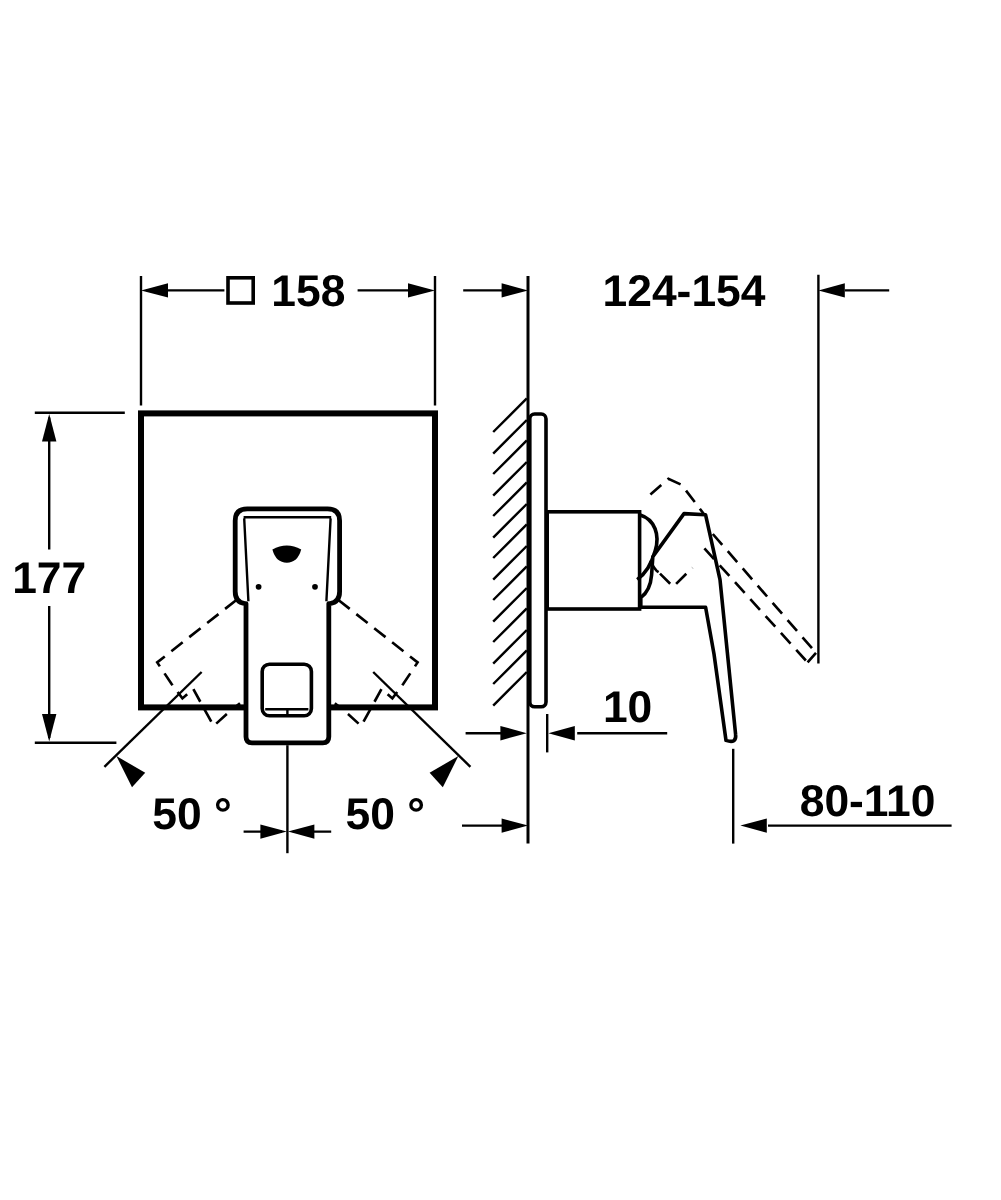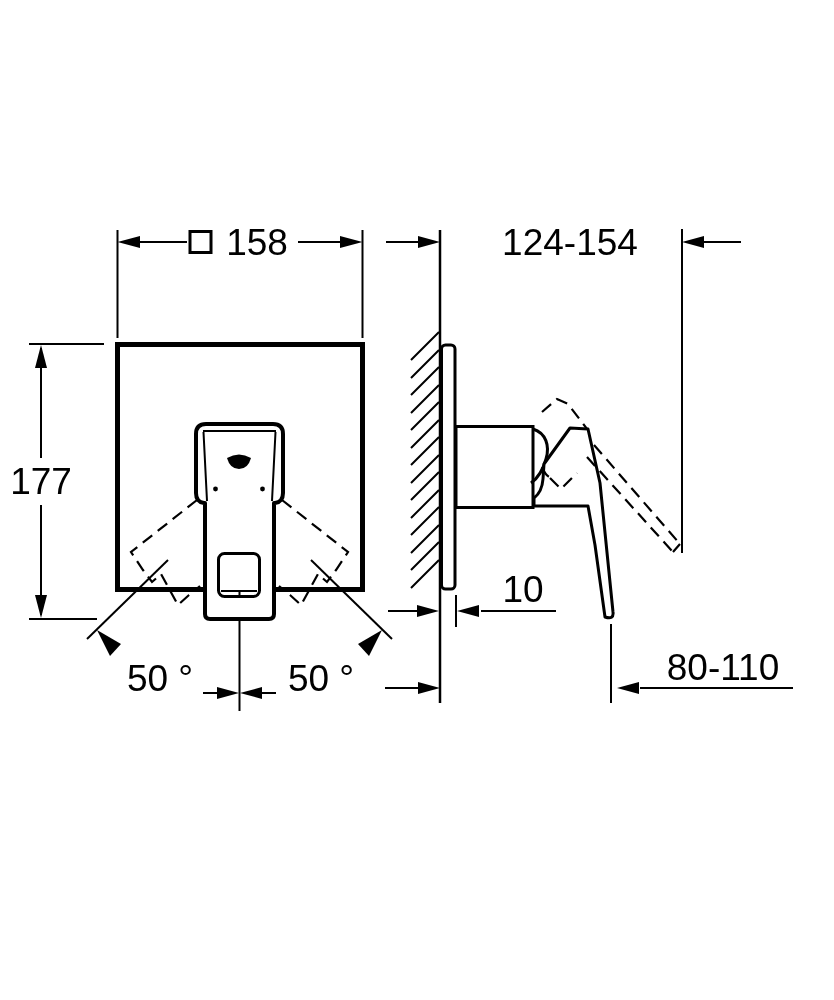--- a/index.html
+++ b/index.html
@@ -6,20 +6,21 @@
     margin: 0;
     padding: 0;
     background: #ffffff;
   }
   .stage {
     position: relative;
     width: 834px;
     height: 1000px;
     background: #ffffff;
     overflow: hidden;
+    font-weight: bold;
   }
   svg {
     display: block;
   }
   text.dim {
     font-family: "Liberation Sans", "DejaVu Sans", sans-serif;
     font-size: 37px;
     fill: #000000;
   }
   .ln  { stroke: #000000; fill: none; }

